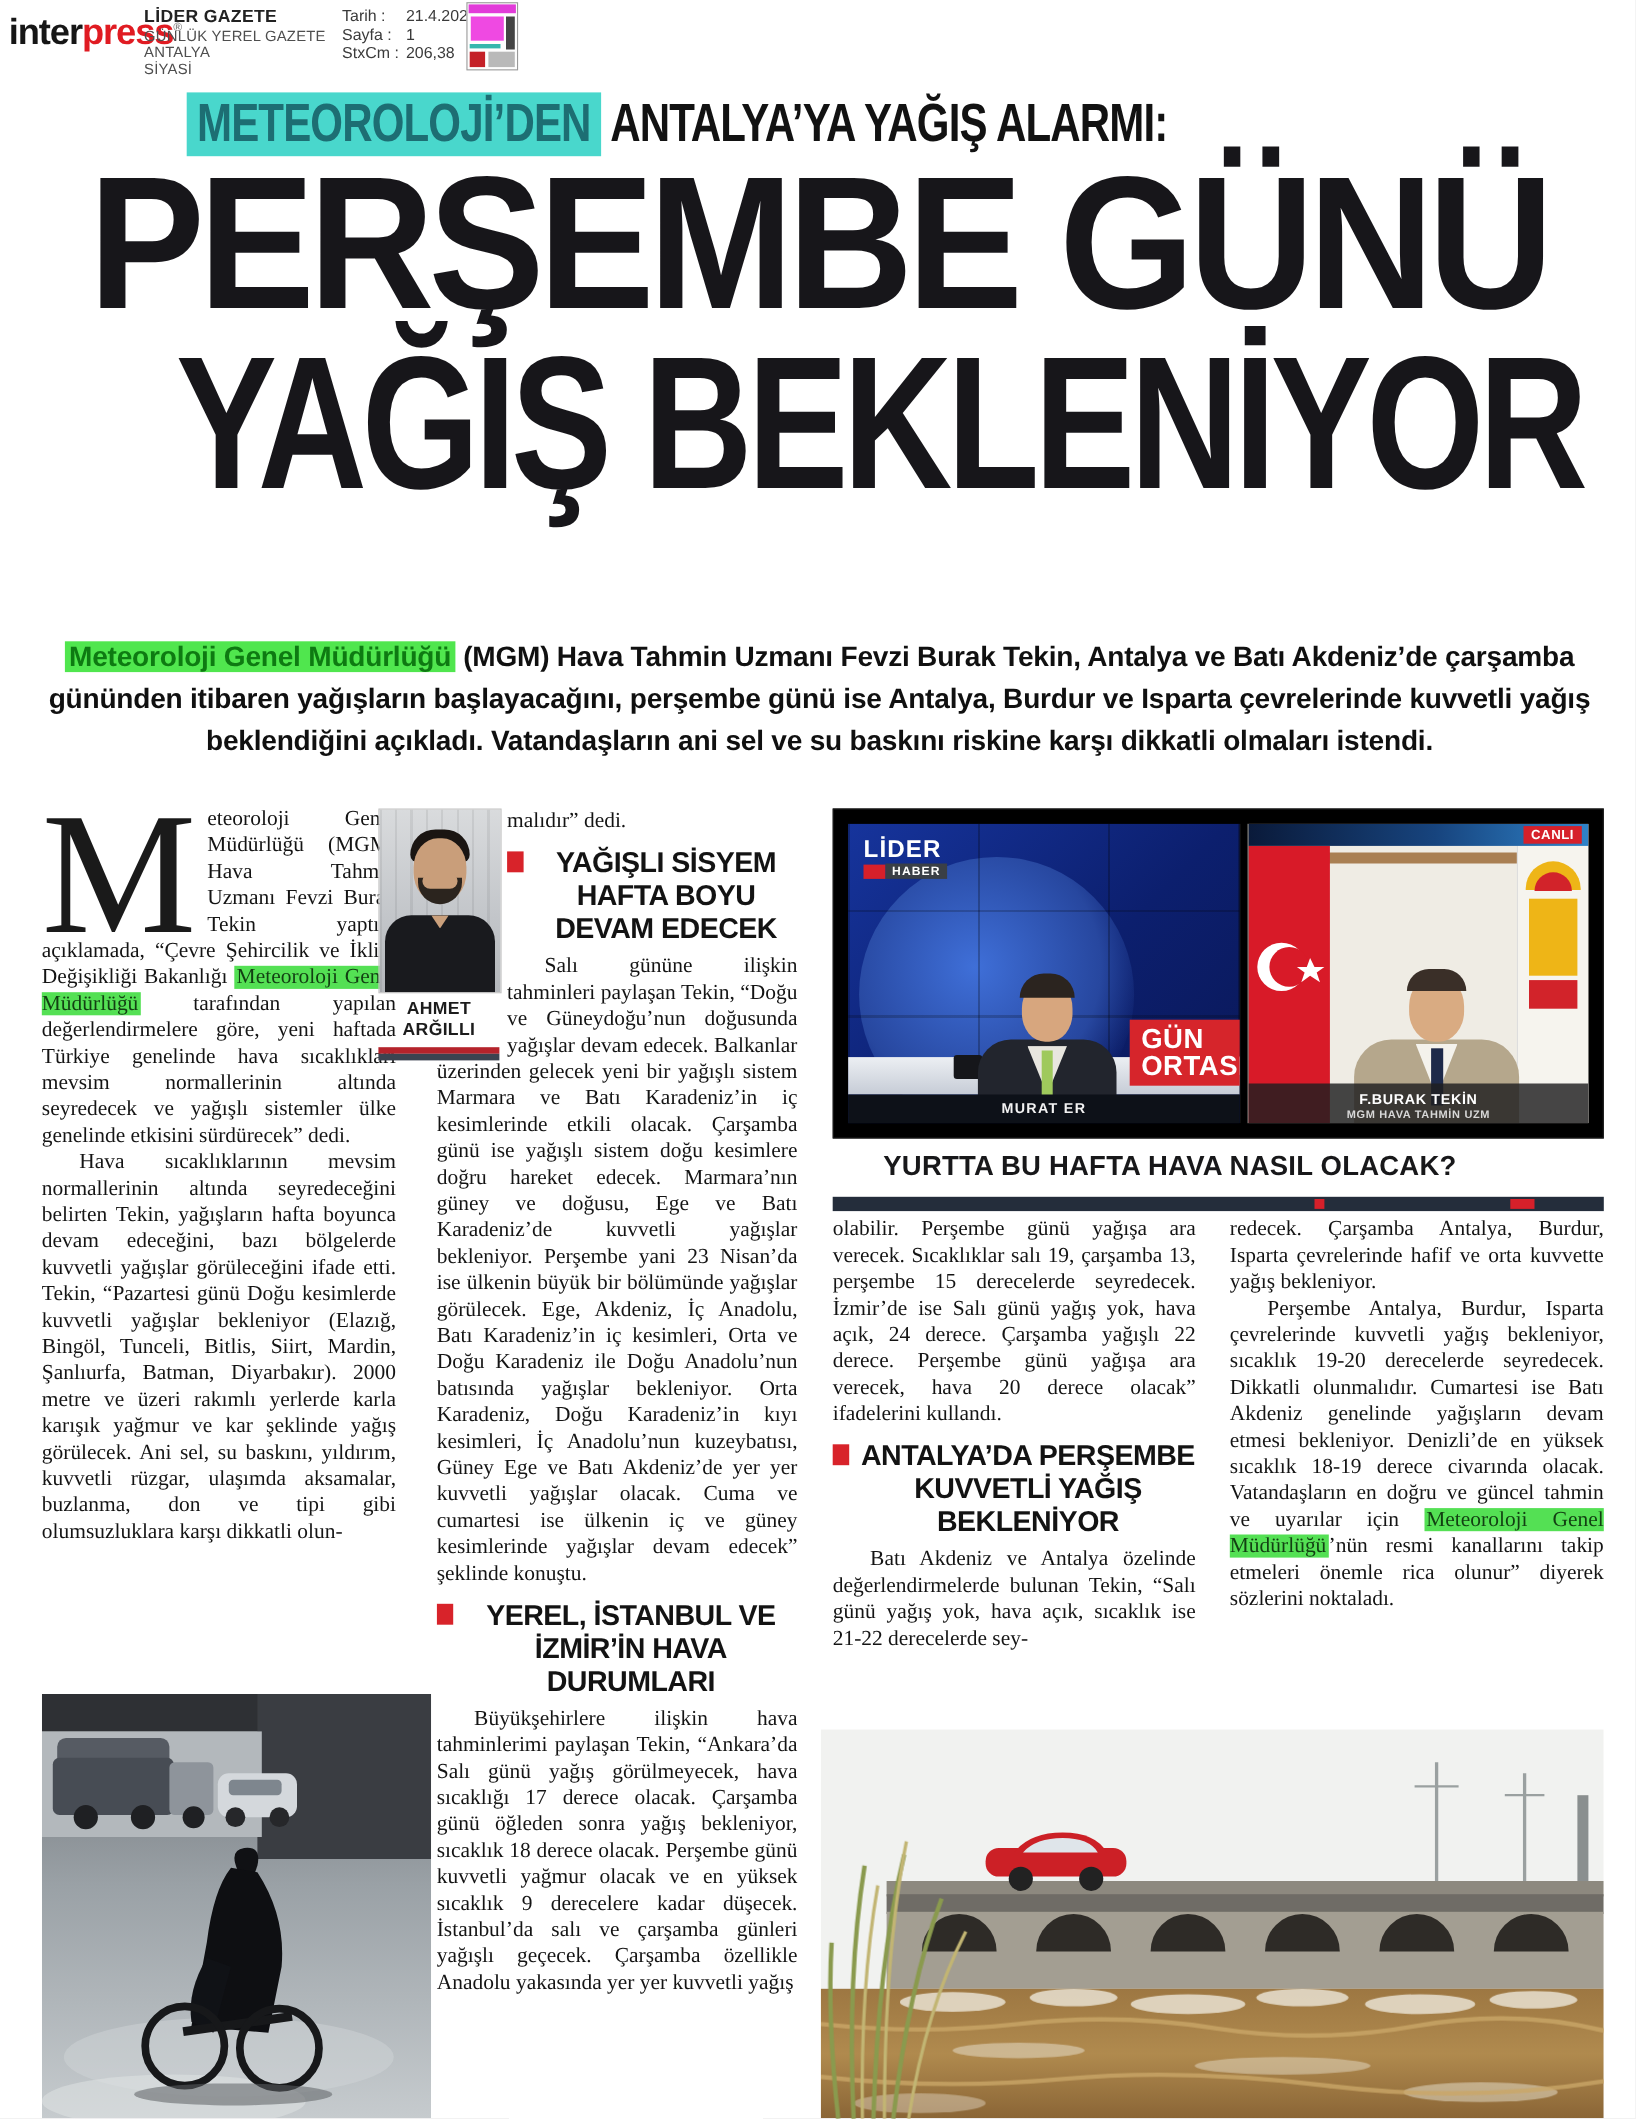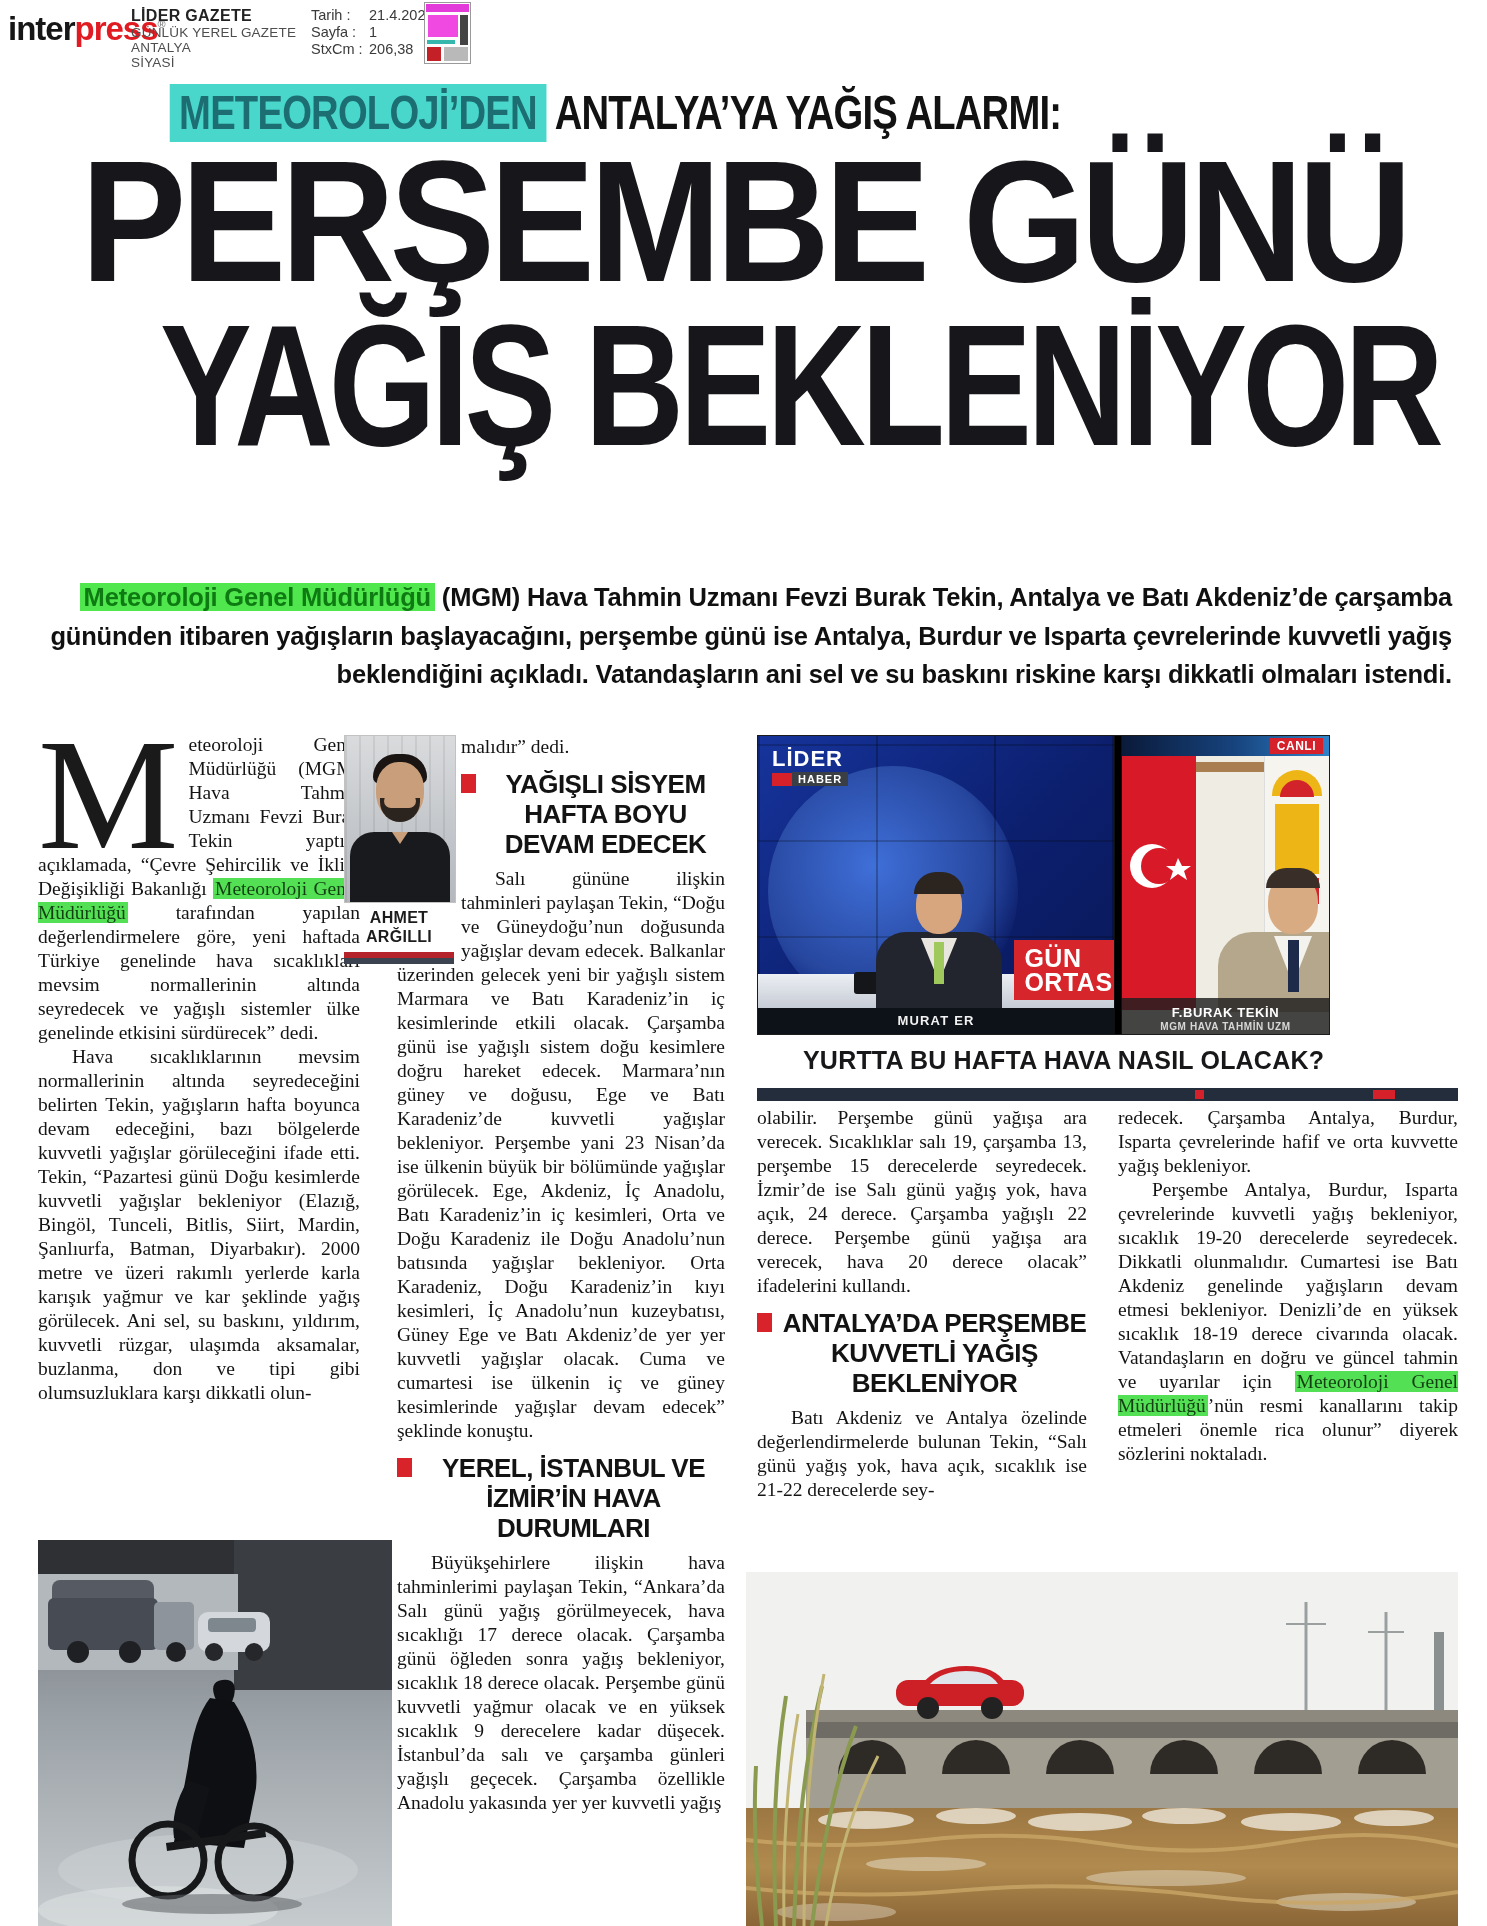--- a/index.html
+++ b/index.html
@@ -33,21 +33,21 @@
   .kicker .rest{color:#121212;}
 
   
   .hline{left:0;width:1487px;text-align:center;white-space:nowrap;font:900 172px "Liberation Sans",sans-serif;
          color:#17161a;letter-spacing:-6px;line-height:158px;}
   .hl1{top:142px;} .hl1 .in{display:inline-block;transform:scaleX(.92);transform-origin:center;}
   .hl2{top:306px;} .hl2 .in{display:inline-block;transform:scaleX(.80);transform-origin:center;}
 
   
   .lead{left:38px;top:578px;width:1414px;font:700 25.5px "Liberation Sans",sans-serif;
-        letter-spacing:-.2px;line-height:38.5px;color:#101010;text-align:right;}
+        letter-spacing:-.2px;line-height:38.5px;color:#101010;text-align:center;}
   .hl-green-lead{background:#50e64e;color:#0e7a12;padding:0 4px;}
 
   
   .bodycol{font-size:19.5px;line-height:24px;text-align:justify;}
   .bodycol p{margin:0;}
   .bodycol p.indent{text-indent:34px;}
   .hl-green{background:#54e054;color:#123f12;padding:0 2px;}
   .col1{left:38px;top:733px;width:322px;height:800px;}
   .col2{left:397px;top:735px;width:328px;height:1191px;overflow:hidden;}
   .col3{left:757px;top:1106px;width:330px;height:470px;}
@@ -68,22 +68,22 @@
   .bphoto .head{position:absolute;left:31px;top:26px;width:48px;height:58px;background:#c99e7a;border-radius:46%;}
   .bphoto .beard{position:absolute;left:35px;top:62px;width:40px;height:24px;background:#2b241e;border-radius:0 0 20px 20px;}
   .bphoto .face{position:absolute;left:39px;top:58px;width:32px;height:14px;background:#c99e7a;border-radius:8px;}
   .bphoto .shirt{position:absolute;left:5px;top:96px;width:100px;height:70px;background:#191a1e;border-radius:24px 24px 0 0;}
   .bphoto .collar{position:absolute;left:47px;top:96px;width:16px;height:12px;background:#caa07c;clip-path:polygon(0 0,100% 0,50% 100%);}
   .bname{margin-top:5px;text-align:center;font-weight:800;font-size:16px;line-height:19px;color:#1c1c1c;letter-spacing:.3px;}
   .bbar-r{height:6px;background:#b5232b;margin-top:6px;}
   .bbar-d{height:6px;background:#3c4350;}
 
   
-  .tv{left:757px;top:735px;width:573px;height:300px;background:#000;border:1px solid #1c1c1c;
-      display:flex;gap:6px;padding:0;box-sizing:border-box;}
+  .tv{left:757px;top:735px;width:701px;height:300px;background:#000;border:1px solid #1c1c1c;
+      display:flex;gap:6px;padding:13px;box-sizing:border-box;}
   .tv-left{position:relative;flex:0 0 356px;overflow:hidden;border-right:1px solid #111;
            background:linear-gradient(135deg,#16349c 0%,#0c1f6e 55%,#0a1858 100%);}
   .globe{position:absolute;left:10px;top:30px;width:250px;height:250px;border-radius:50%;
          background:radial-gradient(circle at 42% 40%,#3f6fd8 0%,#27479f 55%,rgba(20,40,120,0) 75%);}
   .wallgrid{position:absolute;inset:0;
      background:repeating-linear-gradient(90deg,rgba(0,0,0,.25) 0 2px,transparent 2px 118px),
                 repeating-linear-gradient(0deg,rgba(0,0,0,.2) 0 2px,transparent 2px 96px);}
   .a-suit{position:absolute;left:118px;top:196px;width:126px;height:80px;background:#22252d;border-radius:30px 30px 0 0;}
   .a-shirt{position:absolute;left:163px;top:202px;width:36px;height:44px;background:#e8e6df;clip-path:polygon(0 0,100% 0,50% 100%);}
   .a-tie{position:absolute;left:176px;top:206px;width:10px;height:42px;background:#9fc95c;}

